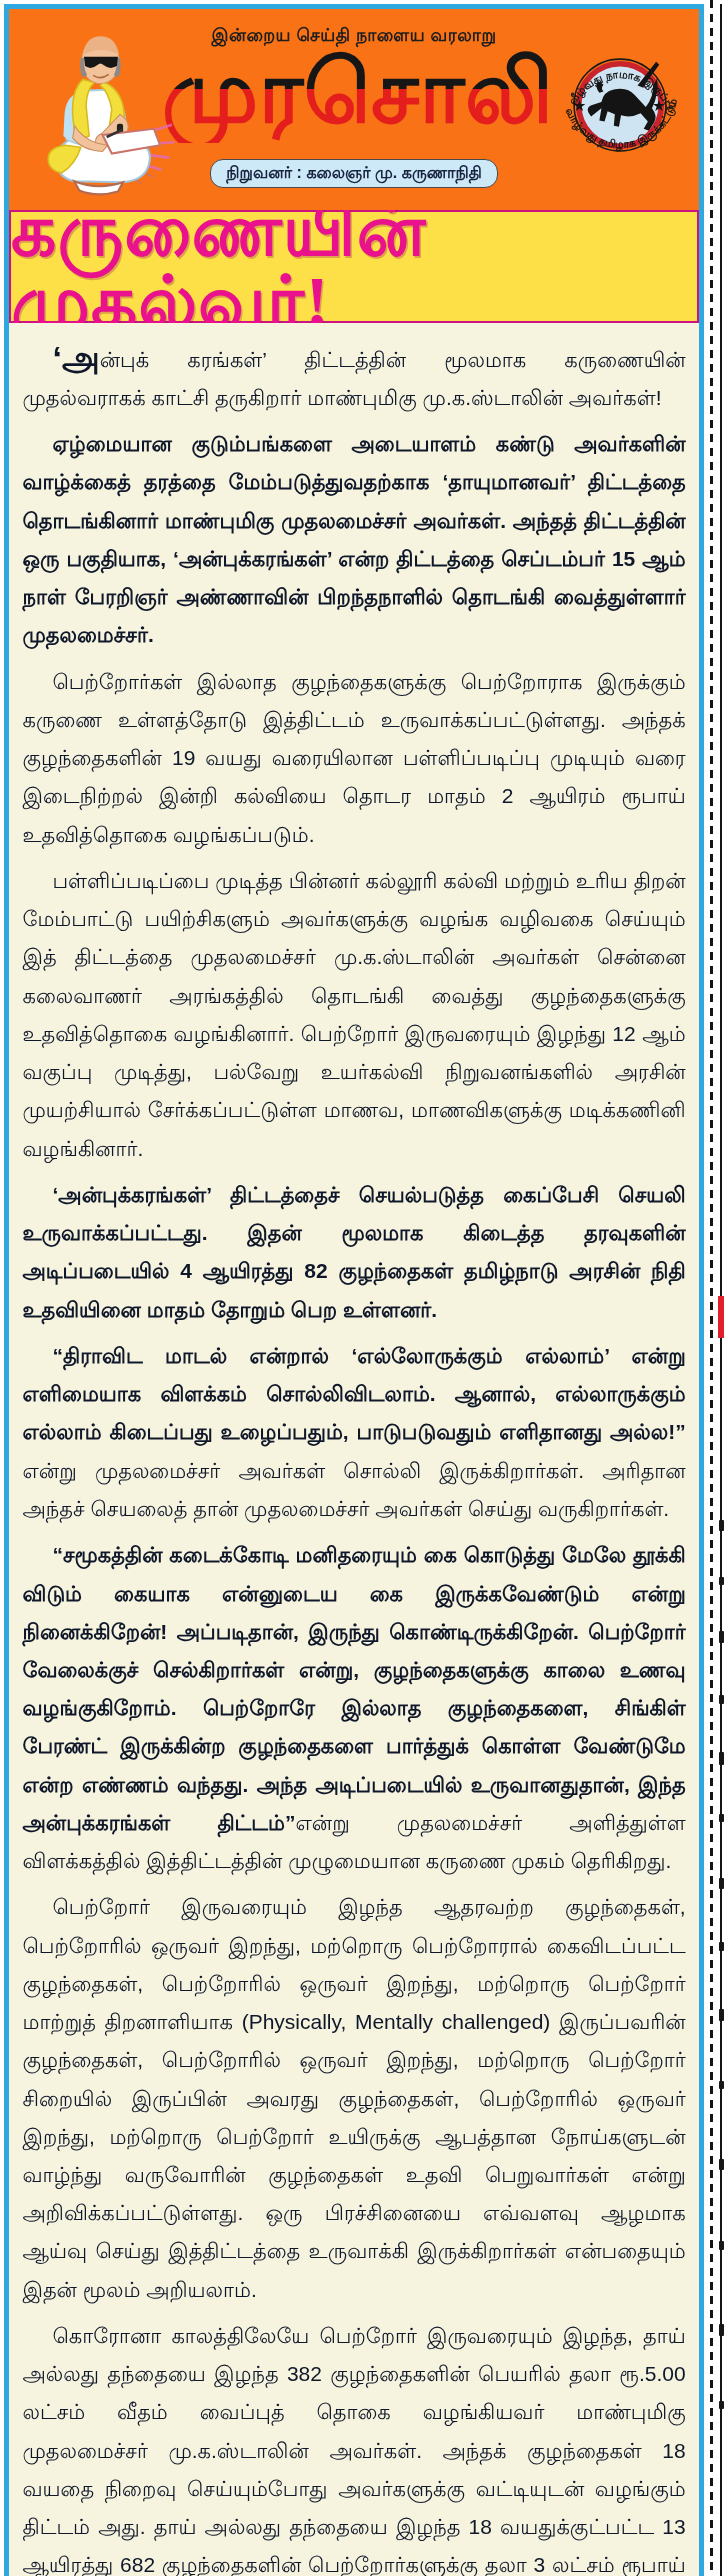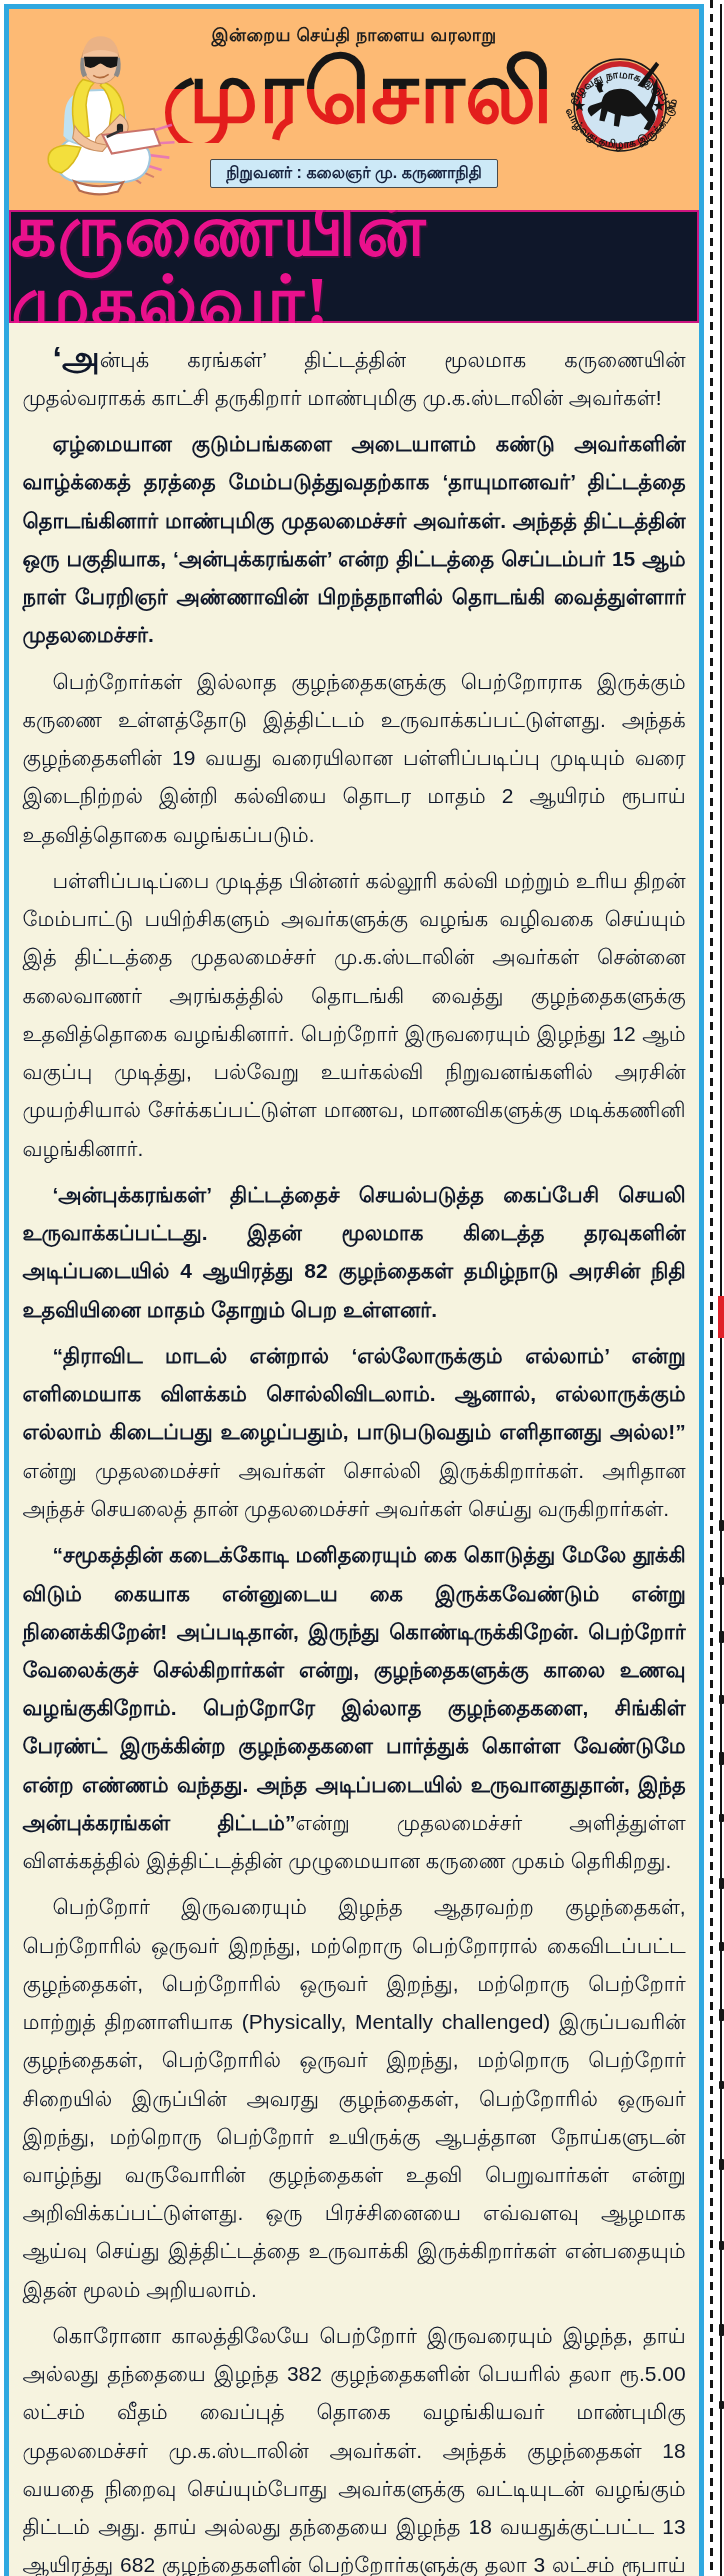--- a/index.html
+++ b/index.html
@@ -16,54 +16,54 @@
   }
   
   .cut-dashed{
     position:absolute;left:710px;top:0;width:2.6px;height:2979px;
     background:repeating-linear-gradient(to bottom,#141414 0 7.7px,transparent 7.7px 14px);
   }
   .cut-solid{position:absolute;left:720px;top:4.1px;width:2.1px;height:2975px;background:#141414;}
   .edge-red{position:absolute;left:718px;top:1296px;width:6.7px;height:42px;background:#e02128;}
   .edge-glyph{position:absolute;left:719px;width:5.2px;background:#161616;border-radius:1px;}
   
-  .masthead{position:relative;height:201px;background:#fdba74;flex:none;}
+  .masthead{position:relative;height:201px;background:#f97316;flex:none;}
   .tagline{
     position:absolute;top:15.5px;left:0;right:0;text-align:center;
     font-size:17.5px;font-weight:bold;color:#1d1d1d;letter-spacing:0.5px;
   }
   .m-title{
     position:absolute;top:34px;left:0;right:0;text-align:center;
     font-size:87px;line-height:1.15;font-weight:bold;color:#161616;
     font-family:"Liberation Serif","DejaVu Serif",serif;
     margin-left:7px;
   }
   @supports ((-webkit-background-clip:text) or (background-clip:text)){
     .m-title{
       background:linear-gradient(to bottom,#161616 0 46%,#e31e1c 46% 100%);
       -webkit-background-clip:text;background-clip:text;color:transparent;
     }
   }
   .founder-box{
     position:absolute;top:150px;left:0;right:0;text-align:center;
   }
   .founder-box span{
-    display:inline-block;background:#cde9f7;border:1.5px solid #4a4a4a;border-radius:2px;
+    display:inline-block;background:#cde9f7;border:1.5px solid #4a4a4a;border-radius:13px;
     padding:3.6px 15.5px;font-size:16px;font-weight:bold;color:#17233f;
   }
   .date-line{
     position:absolute;top:181px;left:0;right:0;text-align:center;
     font-size:18.5px;font-weight:bold;color:#111111;letter-spacing:0.5px;
   }
   .leader-art{position:absolute;left:15.5px;top:18.5px;width:155px;height:180px;}
   .emblem{position:absolute;right:14.4px;top:30px;width:130px;height:130px;}
   
   .headline-box{
     flex:none;height:113px;box-sizing:border-box;
-    border:2.6px solid #cc1380;background:#0f172a;
+    border:2.6px solid #cc1380;background:#fde047;
     display:flex;align-items:center;justify-content:center;
   }
   .headline-text{
     font-size:71px;font-weight:bold;color:#e9118c;line-height:1;
     text-shadow:1.5px 1.5px 0 rgba(140,8,85,.28);letter-spacing:1px;
     font-family:"Liberation Serif","DejaVu Serif",serif;
   }
   
   .article{
     flex:1;background:#f6f3df;padding:17.5px 13.4px 15.5px;overflow:hidden;

